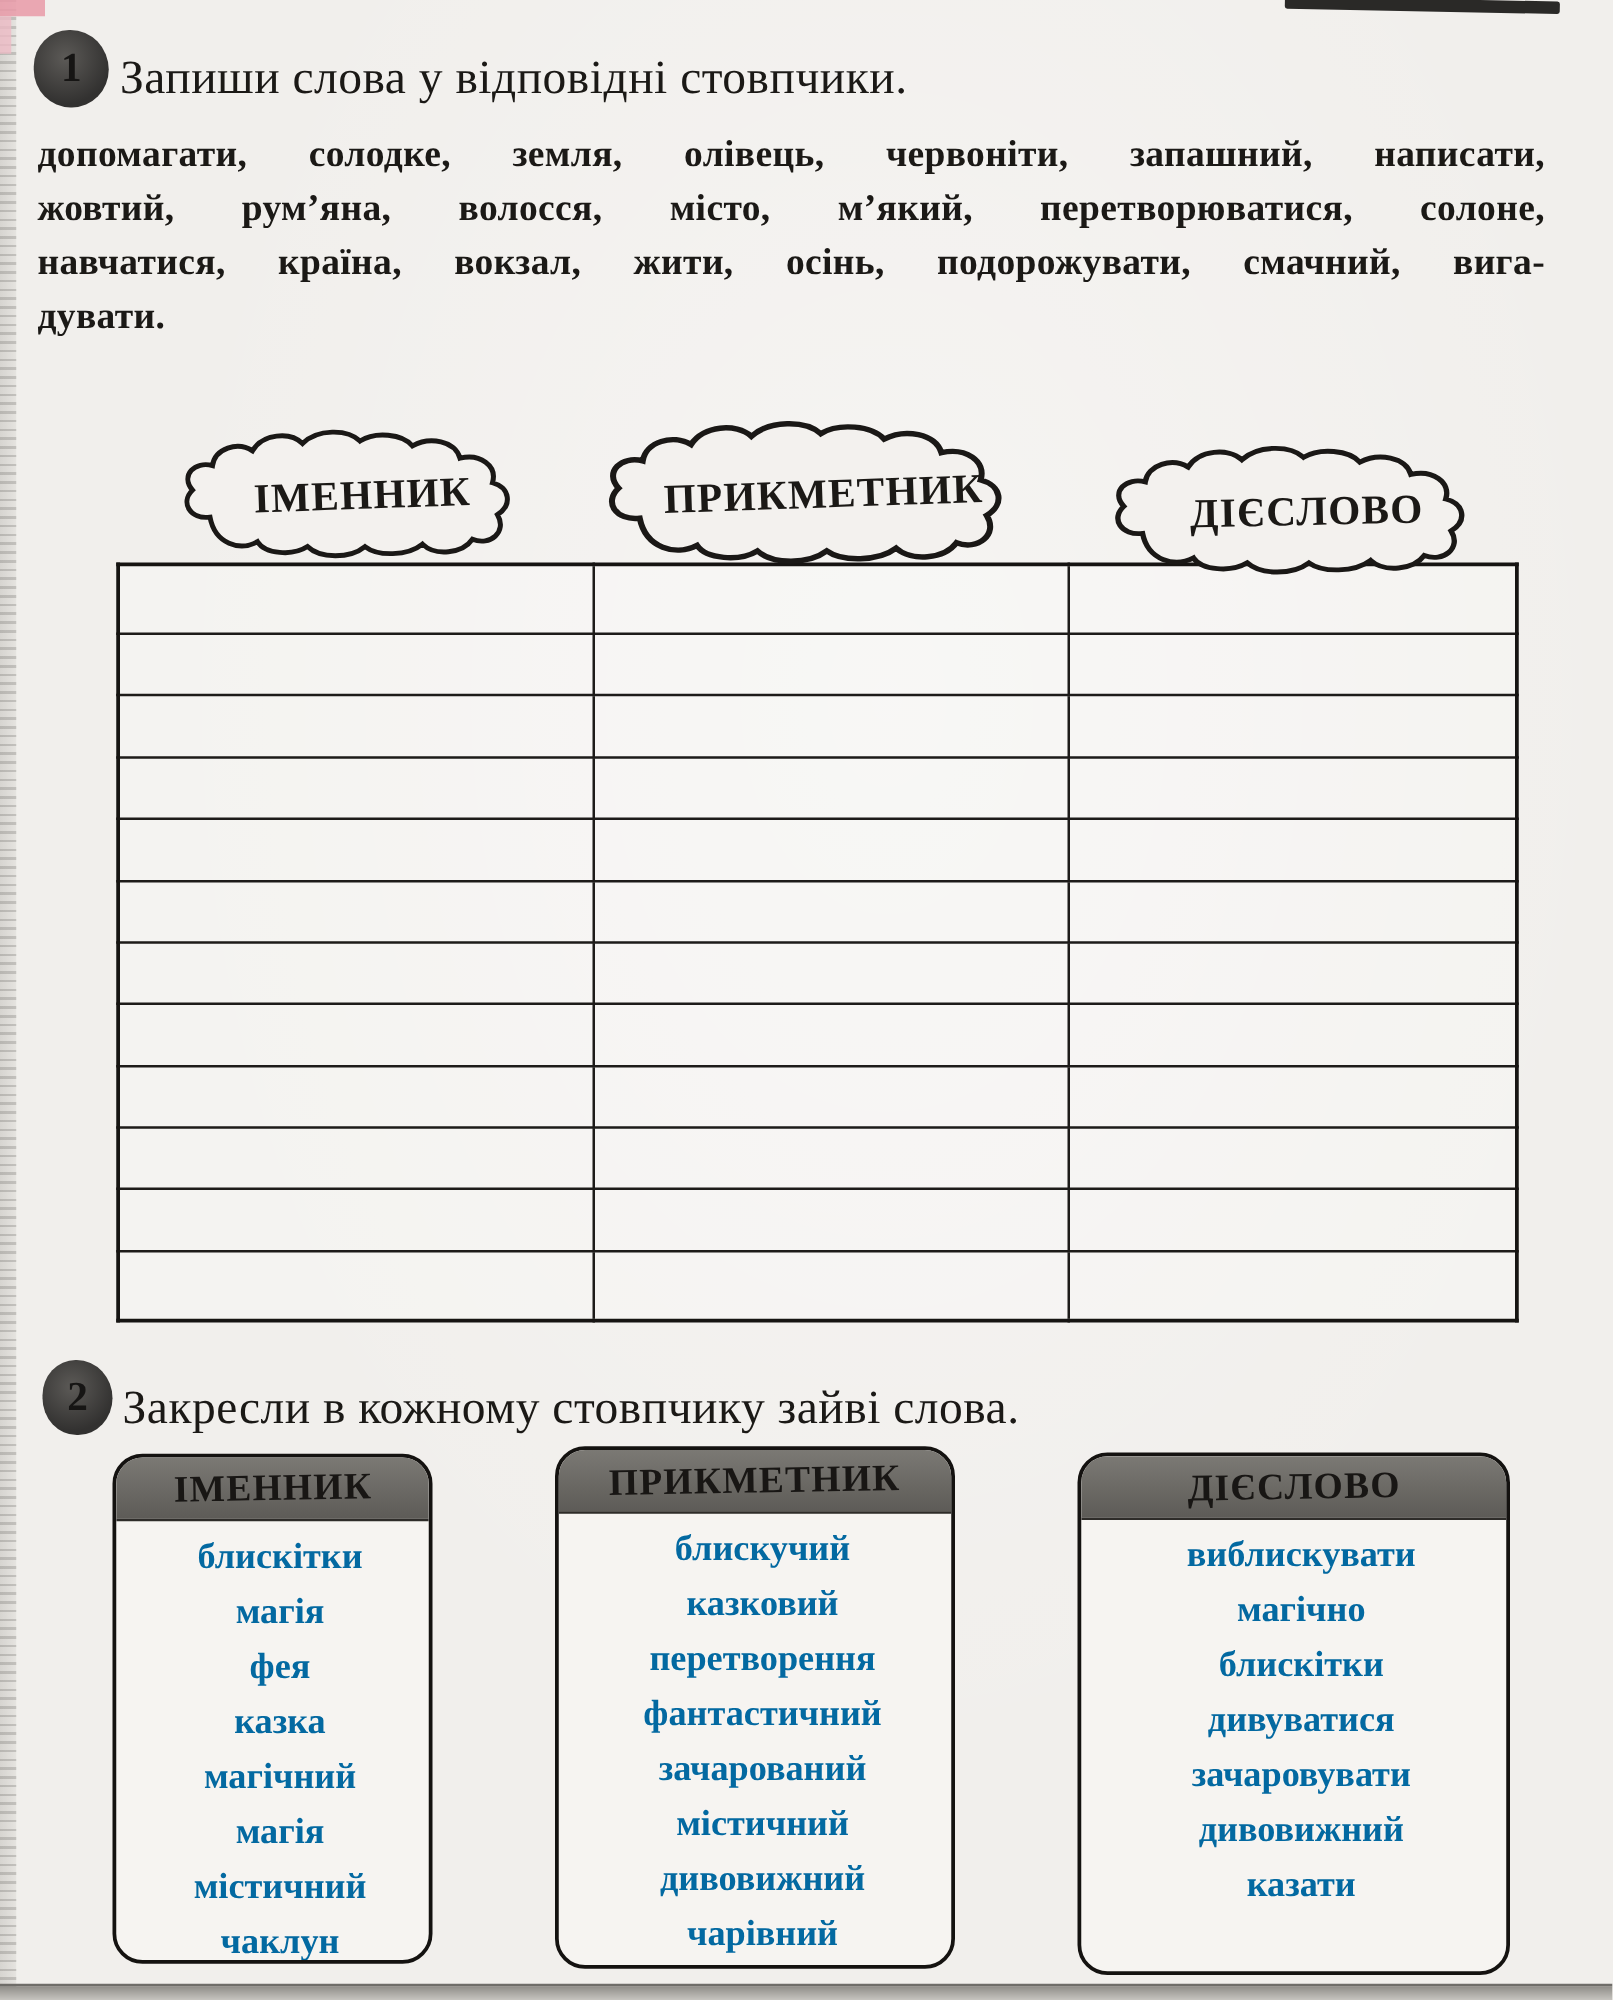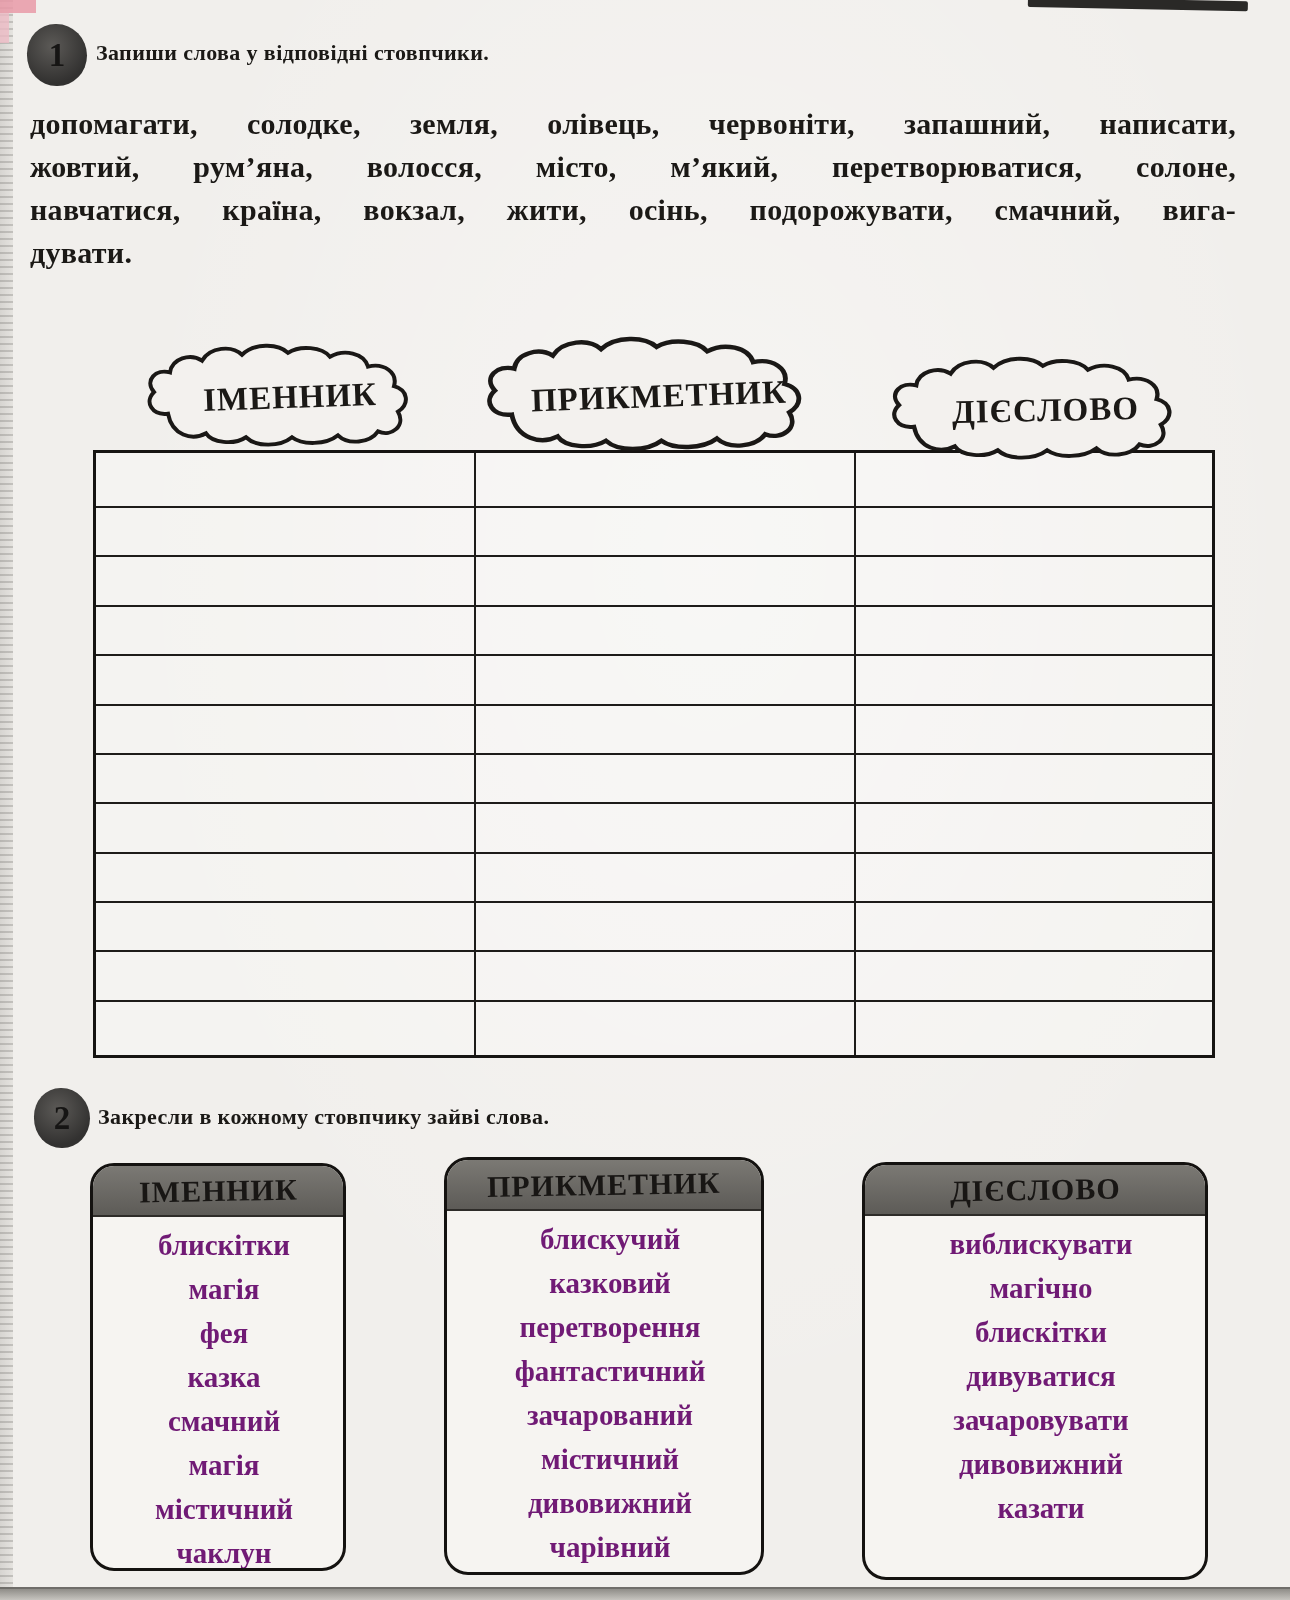--- a/index.html
+++ b/index.html
@@ -36,21 +36,21 @@
   
   .badge{
     position:absolute;width:60px;height:62px;border-radius:48% 52% 50% 50%;
     background:radial-gradient(circle at 42% 36%, #5c5a57, #323130 70%);
     display:flex;align-items:center;justify-content:center;
     font-weight:700;font-size:33px;color:#161514;
   }
   .badge1{left:27px;top:24px;}
   .badge2{left:34px;top:1088px;width:56px;height:60px;}
   .task-title{
-    position:absolute;font-weight:700;font-size:22px;letter-spacing:.4px;white-space:nowrap;
+    position:absolute;font-weight:400;font-size:38px;letter-spacing:.4px;white-space:nowrap;
   }
   .title1{left:96px;top:40px;}
   .title2{left:98px;top:1104px;}
   
   .words{
     position:absolute;left:30px;top:102px;width:1206px;
     font-weight:700;font-size:30px;line-height:43px;letter-spacing:.3px;
   }
   .wline{text-align:justify;text-align-last:justify;}
   .wline.first{text-indent:60px;}
@@ -88,21 +88,21 @@
   .card-header{
     height:49px;display:flex;align-items:center;justify-content:center;
     background:linear-gradient(180deg,#7b7974,#5d5b57);
     border-bottom:2px solid #2e2c29;
     font-weight:700;font-size:30px;letter-spacing:1px;color:#181614;
     transform:none;
   }
   .card-header span{transform:rotate(-1deg);}
   .card-words{
     list-style:none;margin:6px 0 0 12px;padding:0;text-align:center;
-    font-weight:700;font-size:29px;line-height:44px;color:#701a75;
+    font-weight:700;font-size:29px;line-height:44px;color:#0369a1;
   }
 </style>
 </head>
 <body>
 
 <div class="page">
 
   <div class="edge-left"></div>
   <div class="mark-pink-a"></div>
   <div class="mark-pink-b"></div>
@@ -221,21 +221,21 @@
 
   <div class="card card1">
     <div class="card-header">
       <span>ІМЕННИК</span>
     </div>
     <ul class="card-words">
         <li>блискітки</li>
         <li>магія</li>
         <li>фея</li>
         <li>казка</li>
-        <li>смачний</li>
+        <li>магічний</li>
         <li>магія</li>
         <li>містичний</li>
         <li>чаклун</li>
       </ul>
   </div>
   <div class="card card2">
     <div class="card-header">
       <span>ПРИКМЕТНИК</span>
     </div>
     <ul class="card-words">

